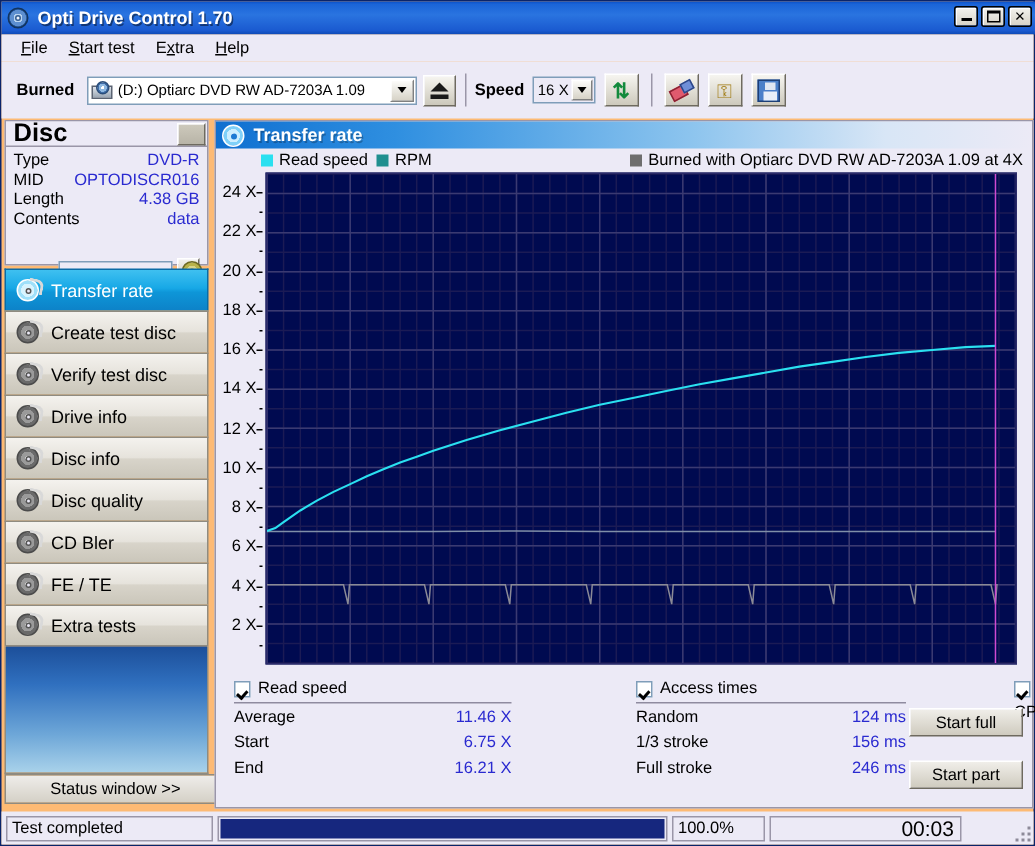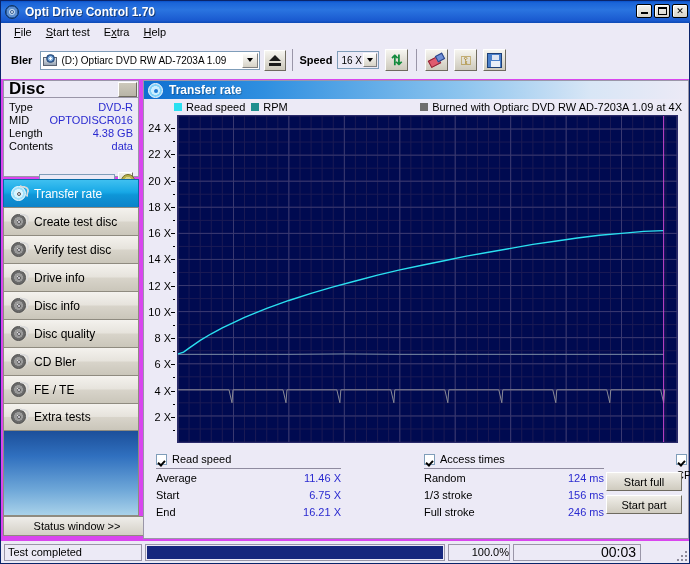--- a/index.html
+++ b/index.html
@@ -5,21 +5,21 @@
   html,body{margin:0;padding:0;}
   body{
     width:690px;height:564px;overflow:hidden;
     font-family:"Liberation Sans", sans-serif;
     font-size:11px;
     background:#d4d0c8;
     -webkit-font-smoothing:none;
   }
   .app{
     position:relative;width:690px;height:564px;
-    background:#d946ef;
+    background:#fdba74;
     border:1px solid #0a246a;
     box-sizing:border-box;
   }
 
   
   .titlebar{
     position:absolute;left:0;top:0;width:690px;height:22px;
     background:linear-gradient(to bottom,#0a50c8 0%,#1a64d8 8%,#2a74e0 40%,#1a5ad0 88%,#0d49b4 100%);
     display:flex;align-items:center;
     box-sizing:border-box;
@@ -285,21 +285,21 @@
     content:"";position:absolute;left:2px;top:4px;width:3px;height:5px;
     border:solid #000;border-width:0 2px 2px 0;transform:rotate(42deg);
   }
   .cb-lab{font-size:11px;color:#000;white-space:nowrap;}
   .srow{display:flex;justify-content:space-between;font-size:11px;line-height:15px;margin-top:2px;}
   .srow .k{color:#000;}
   .srow .v{color:#2a2ad0;}
   .burst-head{position:absolute;left:0;top:0;display:flex;align-items:center;height:14px;}
   .cpu-row{position:absolute;left:0;top:17px;display:flex;width:145px;justify-content:space-between;font-size:11px;}
 
-  .start-btns{position:absolute;right:4px;top:20px;display:flex;flex-direction:column;gap:4px;}
+  .start-btns{position:absolute;right:4px;top:20px;display:flex;flex-direction:column;gap:16px;}
   .sbtn{
     width:76px;height:19px;
     background:linear-gradient(to bottom,#f0eee9,#cfcbbf);
     border:1px solid #fff;border-right-color:#6e6a5f;border-bottom-color:#6e6a5f;
     box-sizing:border-box;display:flex;align-items:center;justify-content:center;
   }
   .sbtn span{font-size:11px;color:#000;}
 
   
   .statusbar{
@@ -307,21 +307,21 @@
     background:#eceaf6;display:flex;align-items:center;box-sizing:border-box;
   }
   .sb-cell{
     height:17px;border:1px solid #9a96a8;box-sizing:border-box;
     display:flex;align-items:center;margin-left:3px;background:#eceaf6;
   }
   .sb-text{width:138px;padding-left:3px;}
   .sb-text span{font-size:11px;color:#000;}
   .sb-prog{width:300px;position:relative;padding:1px;}
   .sb-prog .fill{height:13px;background:#16277e;}
-  .sb-pct{width:62px;justify-content:flex-end;padding-left:3px;}
+  .sb-pct{width:62px;justify-content:flex-start;padding-left:3px;}
   .sb-pct span{font-size:11px;color:#000;}
   .sb-time{width:128px;justify-content:flex-end;padding-right:4px;}
   .sb-time span{font-size:14px;color:#000;}
   .grip{position:absolute;right:2px;bottom:2px;width:12px;height:12px;}
   .grip i{position:absolute;background:#8d8a99;display:block;}
 </style>
 </head>
 <body>
 
 <div class="app">
@@ -346,21 +346,21 @@
   </div>
 
   <div class="menubar">
     <div class="menu-item"><u>F</u><span>ile</span></div>
     <div class="menu-item"><u>S</u>tart test</div>
     <div class="menu-item">E<u>x</u>tra</div>
     <div class="menu-item"><u>H</u>elp</div>
   </div>
 
   <div class="toolbar">
-    <div class="tb-label">Bler</div>
+    <div class="tb-label">Burned</div>
     <div class="drive-combo">
       <div class="dicon">
           <div class="body"></div>
           <div class="disk"></div>
         </div>
       <div class="txt">(D:)  Optiarc DVD RW AD-7203A 1.09</div>
       <div class="combo-arrow">
           <div class="arr-dn"></div>
         </div>
     </div>

